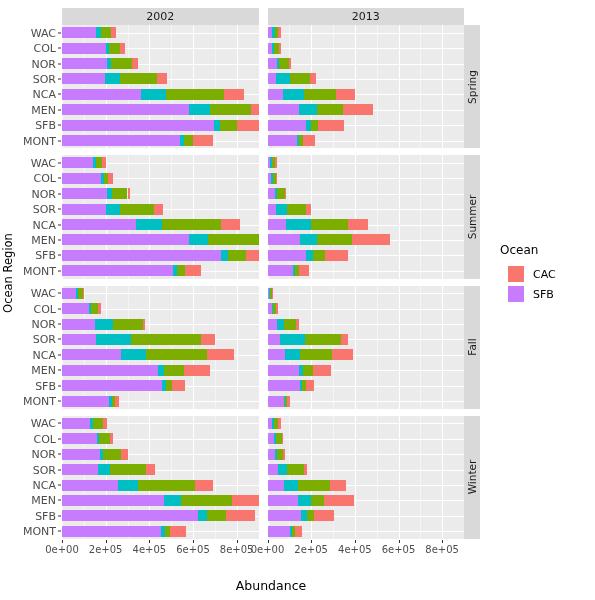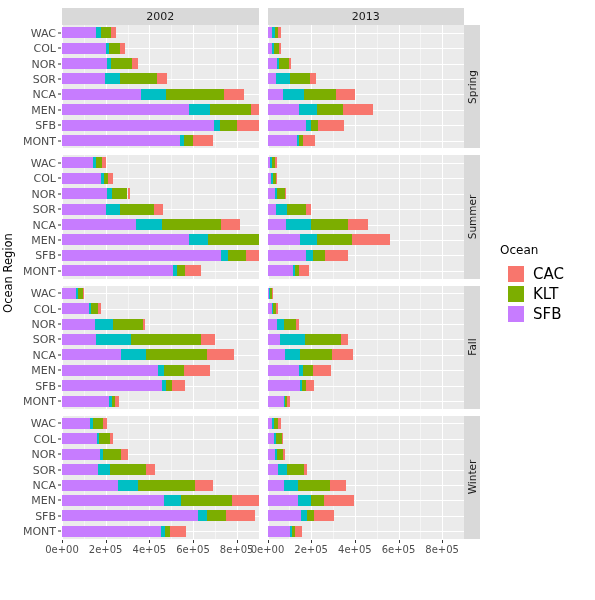--- a/index.html
+++ b/index.html
@@ -144,21 +144,21 @@
     height: 20px;
     margin-bottom: 0px;
   }
   .legend-key {
     width: 16px; height: 16px;
     margin-left: 8px;
     margin-right: 9px;
     flex: 0 0 auto;
   }
   .legend-label {
-    font-size: 15px;
+    font-size: 11px;
     color: #000000;
     white-space: nowrap;
   }
 </style>
 </head>
 <body>
 
 <div id="root">
 
   <div class="ylab">
@@ -802,32 +802,31 @@
       <div class="xtick-mark" style="left: 294.167px; top: 532px;"></div>
       <div class="xtick-lab" style="left: 294.167px; top: 536px;">2e+05</div>
       <div class="xtick-mark" style="left: 337.833px; top: 532px;"></div>
       <div class="xtick-lab" style="left: 337.833px; top: 536px;">4e+05</div>
       <div class="xtick-mark" style="left: 381.5px; top: 532px;"></div>
       <div class="xtick-lab" style="left: 381.5px; top: 536px;">6e+05</div>
       <div class="xtick-mark" style="left: 425.167px; top: 532px;"></div>
       <div class="xtick-lab" style="left: 425.167px; top: 536px;">8e+05</div>
     </div>
 
+  <div class="xlab">
+    <span>Abundance</span>
+  </div>
 
   <div class="legend">
     <div class="legend-title">Ocean</div>
     <div id="legend-rows">
         <div class="legend-row">
           <div class="legend-key" style="background: rgb(248, 118, 109);"></div>
           <div class="legend-label">CAC</div>
         </div>
         <div class="legend-row">
-          <div class="legend-key" style="background: rgb(124, 174, 0);"></div>
-          <div class="legend-label">KLT</div>
-        </div>
-        <div class="legend-row">
           <div class="legend-key" style="background: rgb(199, 124, 255);"></div>
           <div class="legend-label">SFB</div>
         </div>
       </div>
   </div>
 
 </div>
 
 </body></html>

